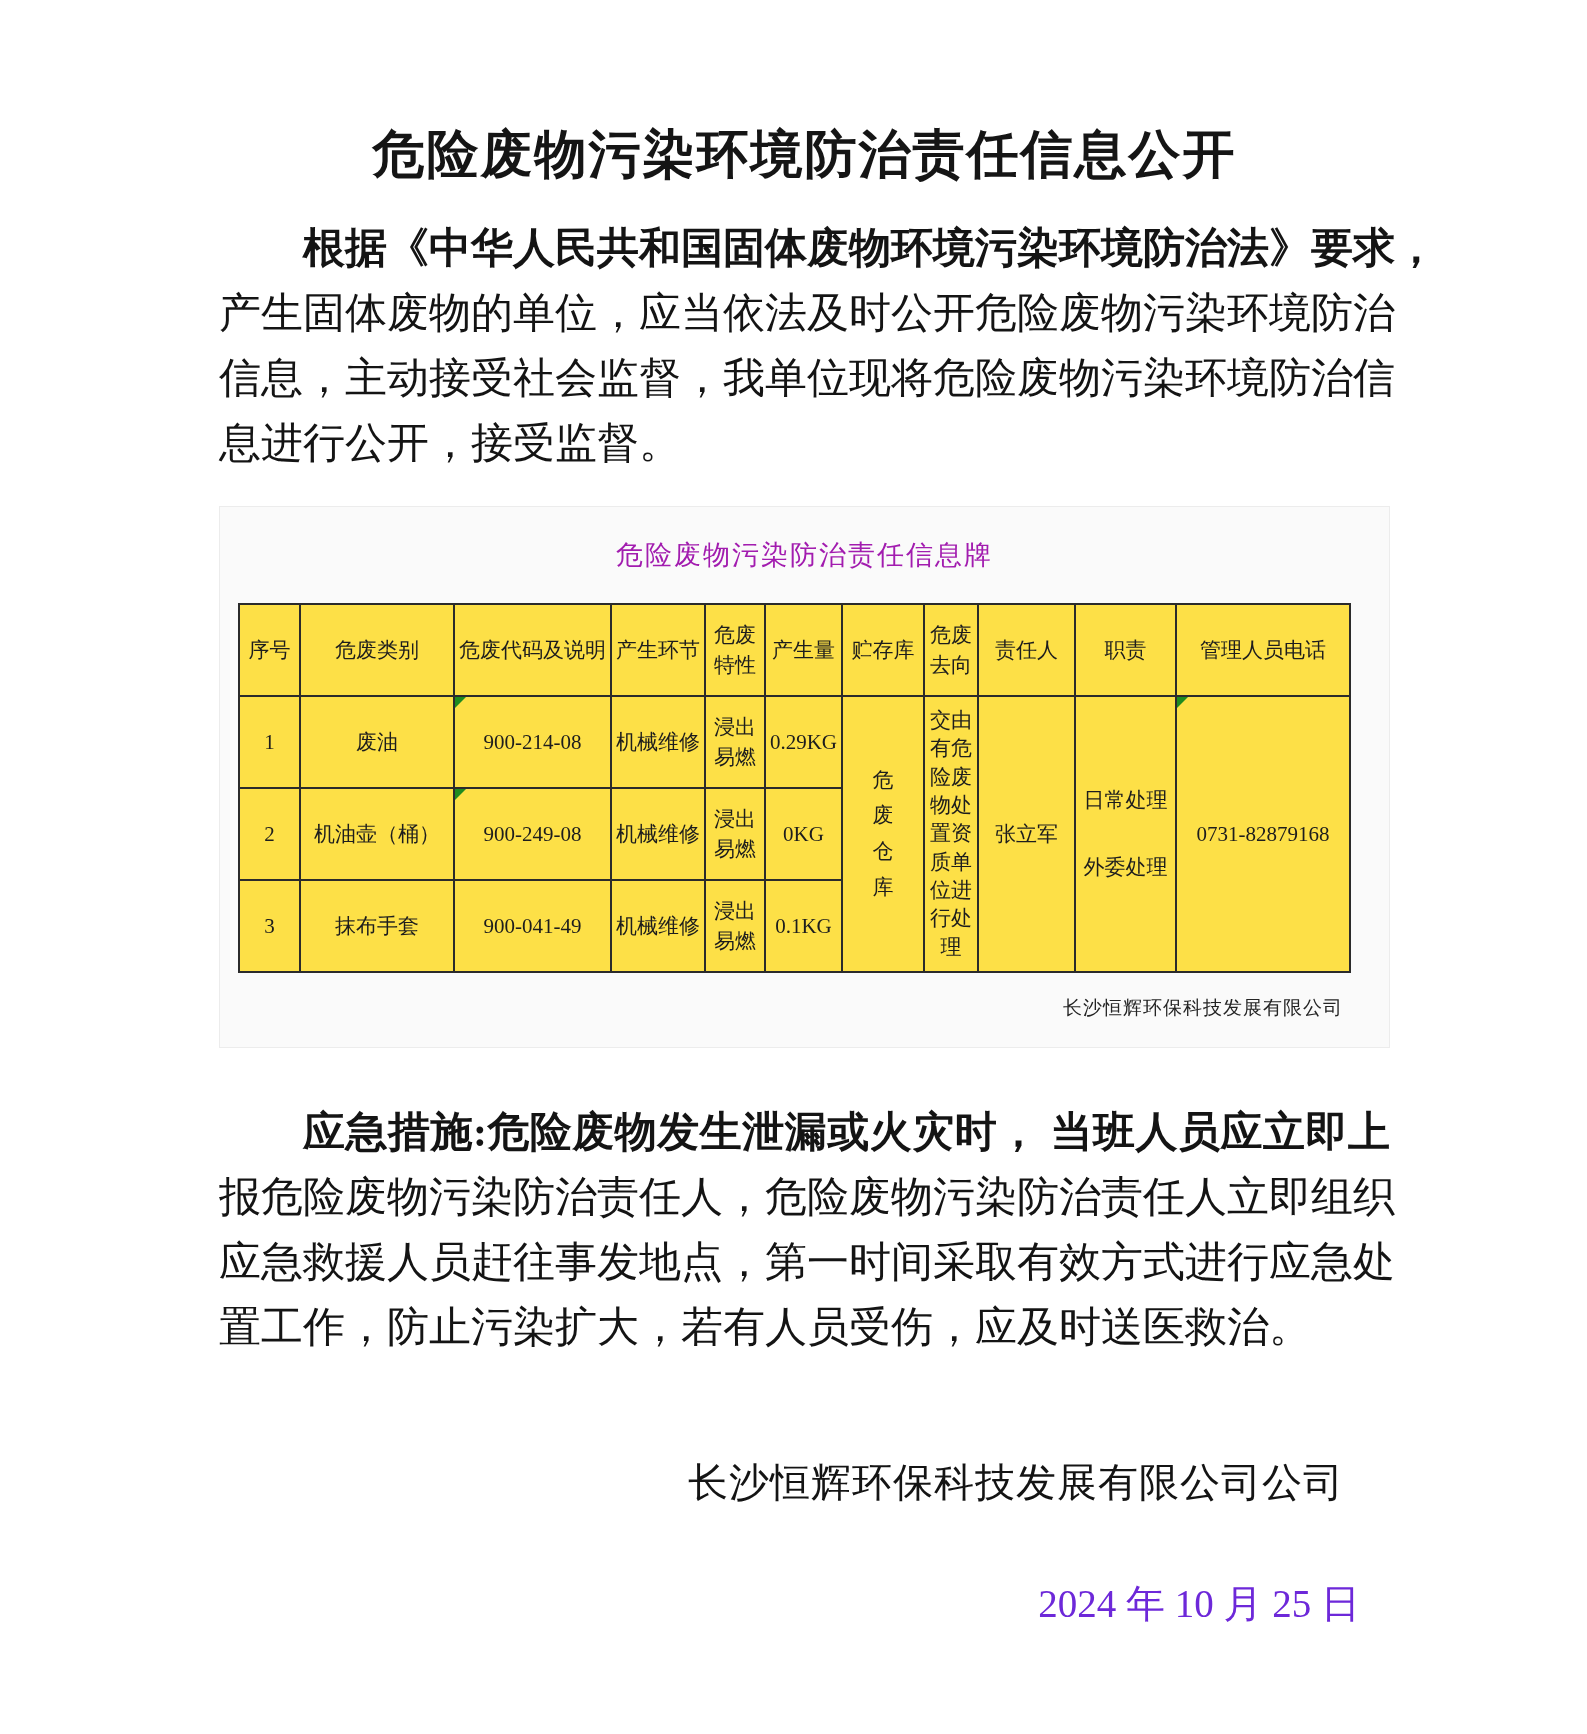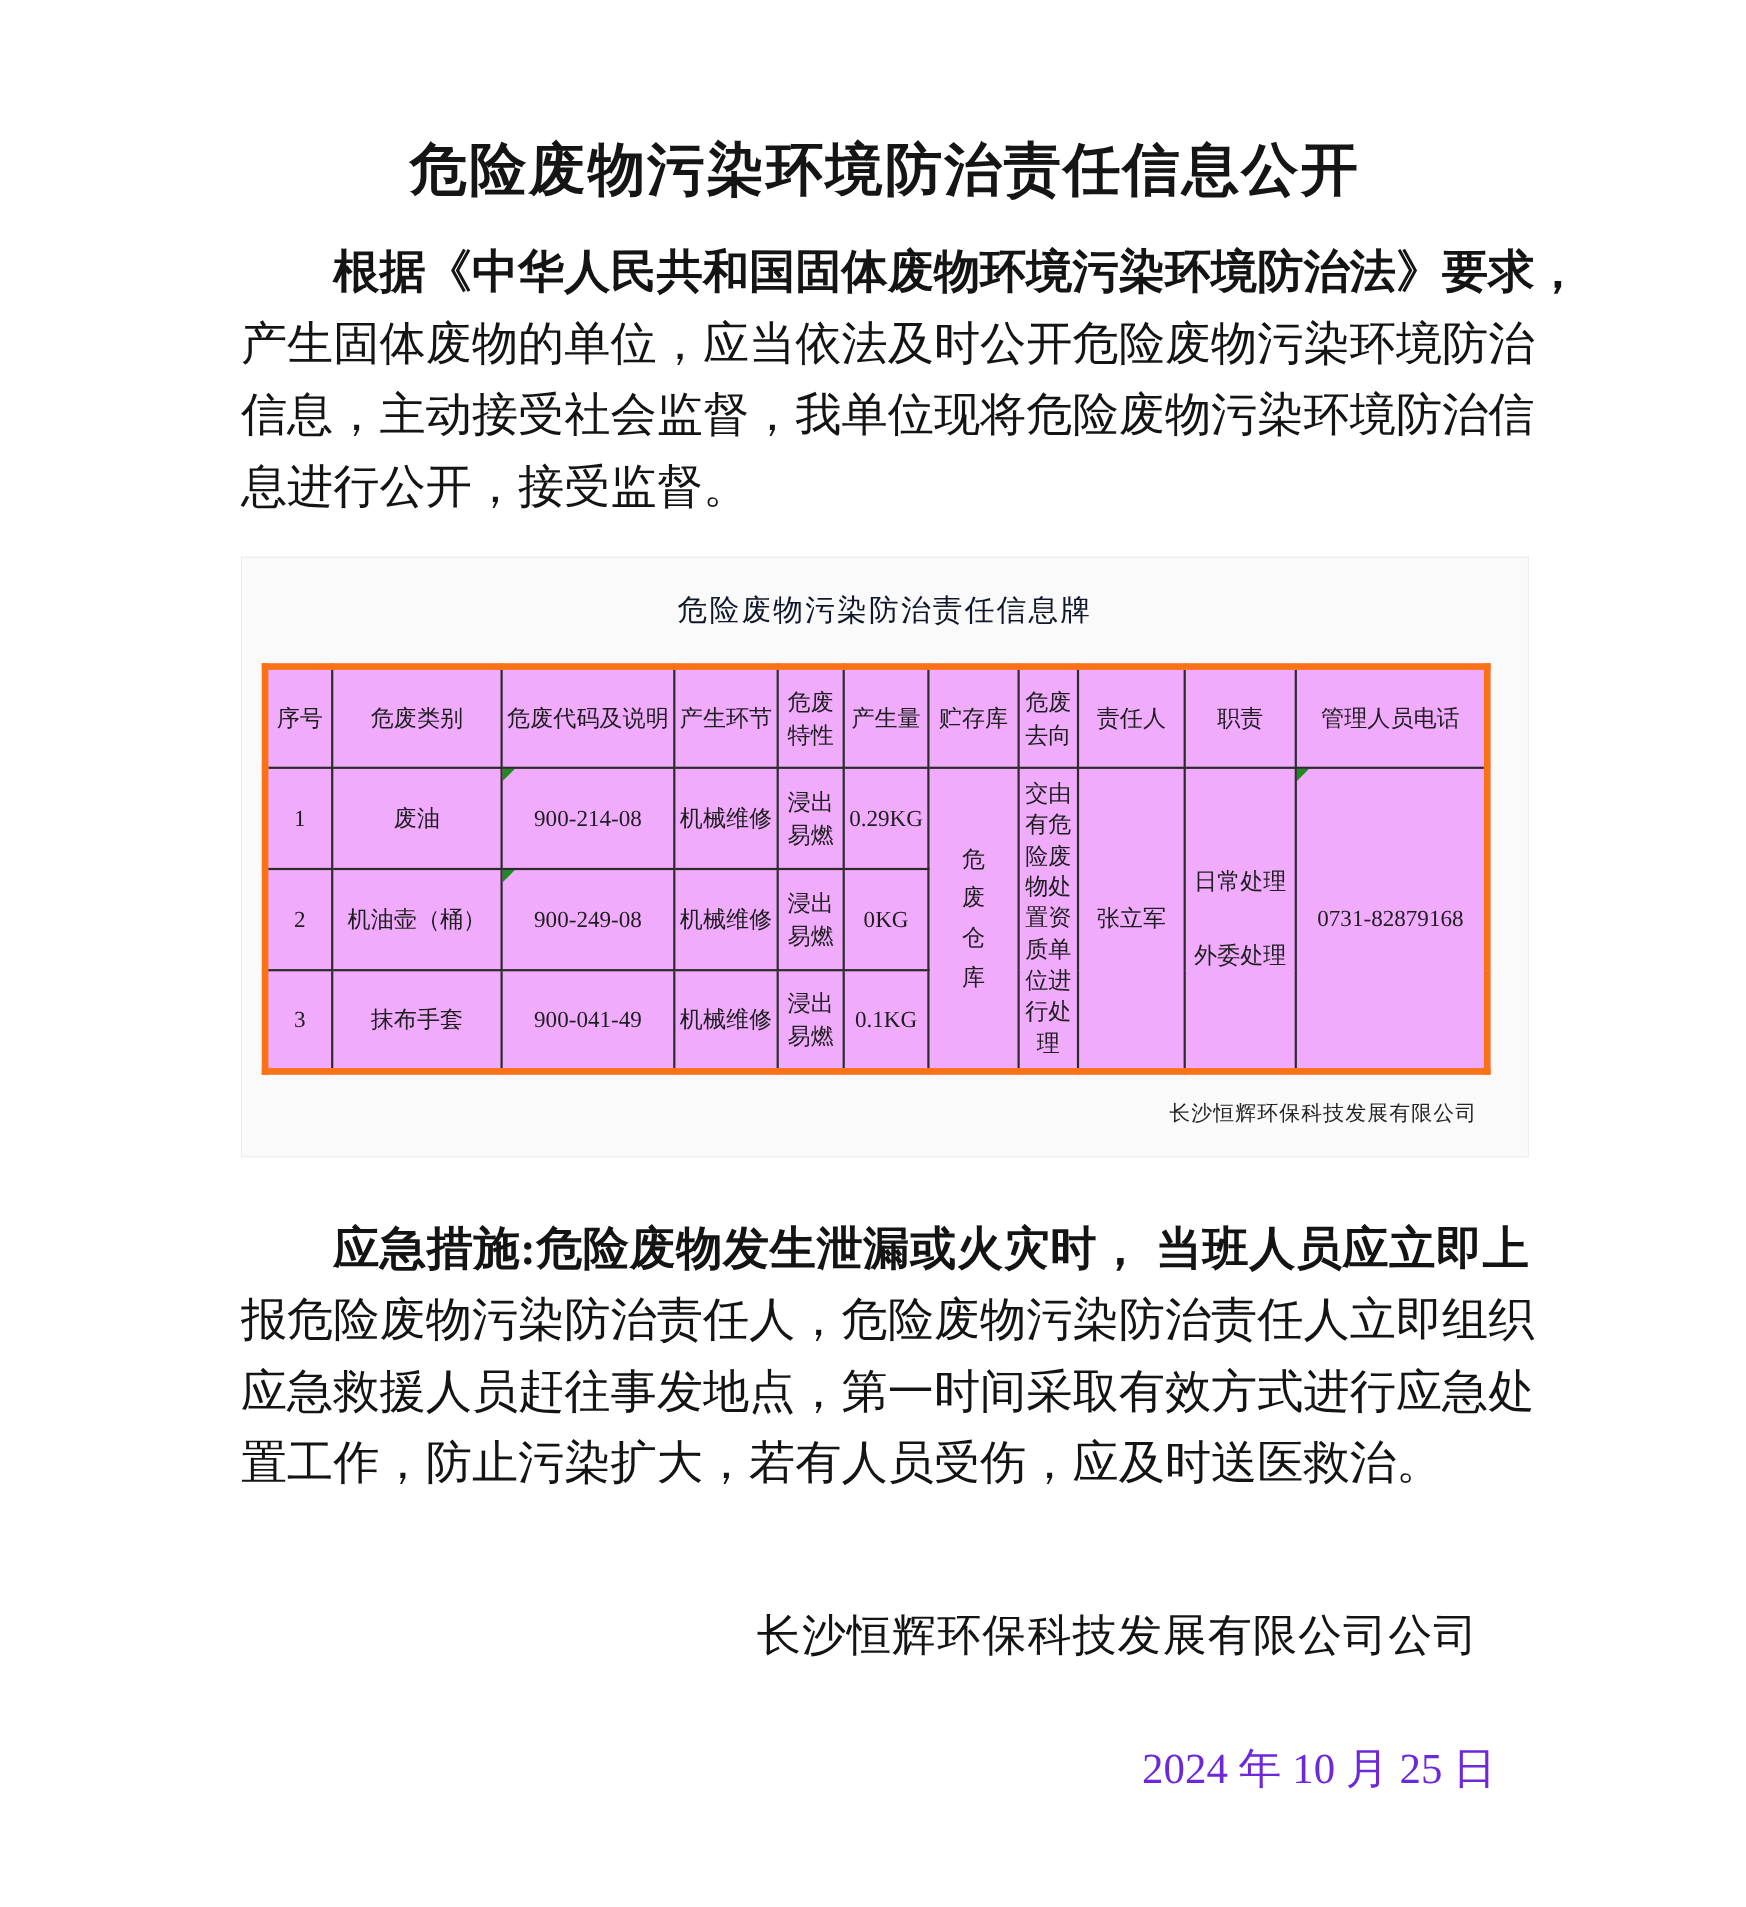--- a/index.html
+++ b/index.html
@@ -28,31 +28,31 @@
   .board {
     margin-top: 30px;
     width: 1171px;
     background: #fafafa;
     border: 1px solid #ececec;
     box-sizing: border-box;
     padding: 30px 0 26px 0;
   }
   .board-title {
     text-align: center;
-    font-size: 27px; color: #0f172a;
+    font-size: 27px; color: #a21caf;
     letter-spacing: 2px;
     margin-bottom: 30px;
   }
   table.resp-table {
     border-collapse: collapse;
     margin-left: 18px;
     table-layout: fixed;
     width: 1108px;
-    background: #f0abfc;
-    border: 6px solid #f97316;
+    background: #fde047;
+    border: 2px solid #f97316;
   }
   table.resp-table th, table.resp-table td {
     border: 2px solid #2b2b2b;
     font-weight: normal;
     font-size: 21px;
     color: #1d1d1d;
     text-align: center;
     vertical-align: middle;
     padding: 0;
     line-height: 1.45;

